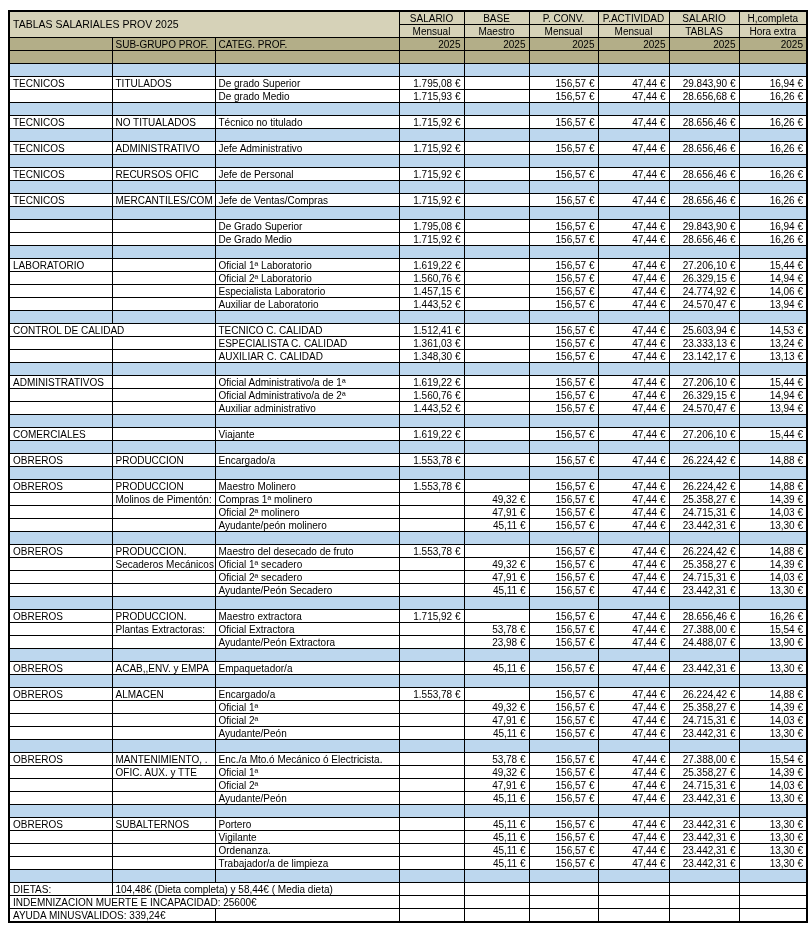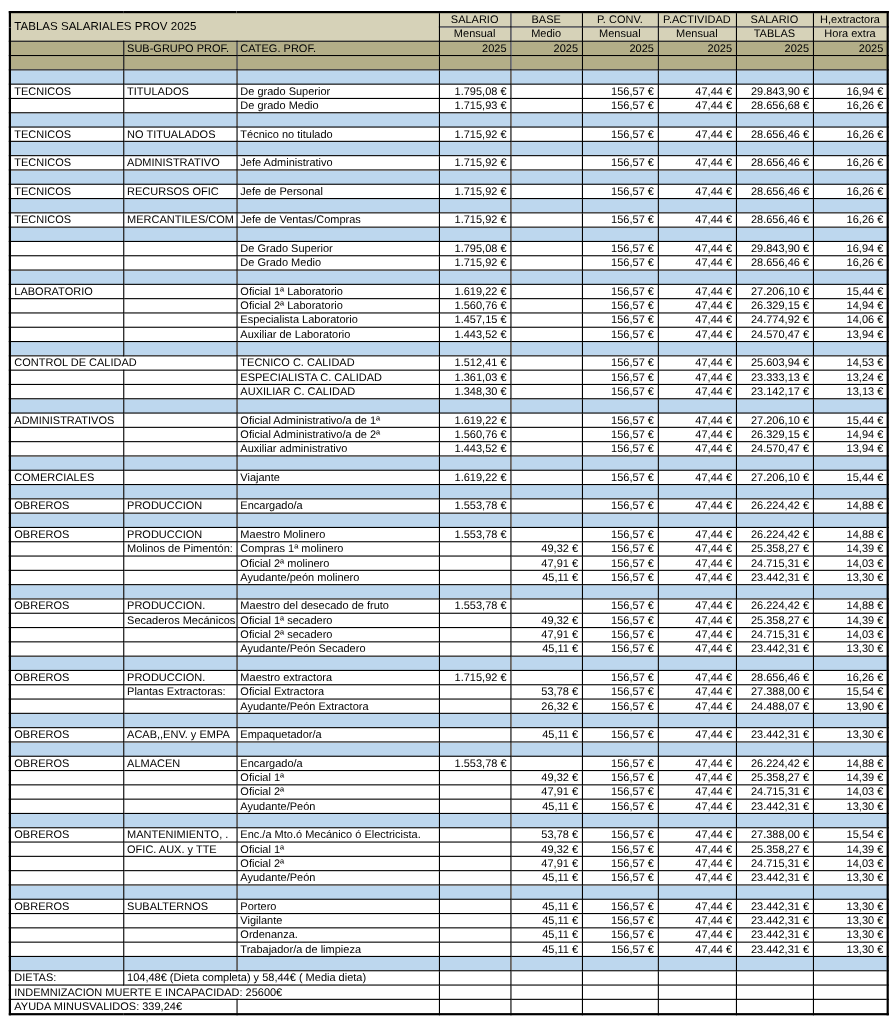--- a/index.html
+++ b/index.html
@@ -54,25 +54,25 @@
       <col style="width:68px">
   </colgroup>
   <thead>
     <tr>
       <td class="title" colspan="3" rowspan="2">TABLAS SALARIALES PROV 2025</td>
       <td class="t1">SALARIO</td>
       <td class="t1">BASE</td>
       <td class="t1">P. CONV.</td>
       <td class="t1">P.ACTIVIDAD</td>
       <td class="t1">SALARIO</td>
-      <td class="t1">H,extractora</td>
+      <td class="t1">H,completa</td>
     </tr>
     <tr>
       <td class="t1">Mensual</td>
-      <td class="t1">Medio</td>
+      <td class="t1">Maestro</td>
       <td class="t1">Mensual</td>
       <td class="t1">Mensual</td>
       <td class="t1">TABLAS</td>
       <td class="t1">Hora extra</td>
     </tr>
     <tr>
       <td class="kh"></td>
       <td class="kh">SUB-GRUPO PROF.</td>
       <td class="kh">CATEG. PROF.</td>
       <td class="kh num">2025</td>
@@ -576,21 +576,21 @@
         <td class="num">156,57 €</td>
         <td class="num">47,44 €</td>
         <td class="num">27.388,00 €</td>
         <td class="num">15,54 €</td>
       </tr>
       <tr>
         <td></td>
         <td></td>
         <td>Ayudante/Peón Extractora</td>
         <td class="num"></td>
-        <td class="num">26,32 €</td>
+        <td class="num">23,98 €</td>
         <td class="num">156,57 €</td>
         <td class="num">47,44 €</td>
         <td class="num">24.488,07 €</td>
         <td class="num">13,90 €</td>
       </tr>
       <tr class="spacer">
         <td></td>
         <td></td>
         <td></td>
         <td></td>

